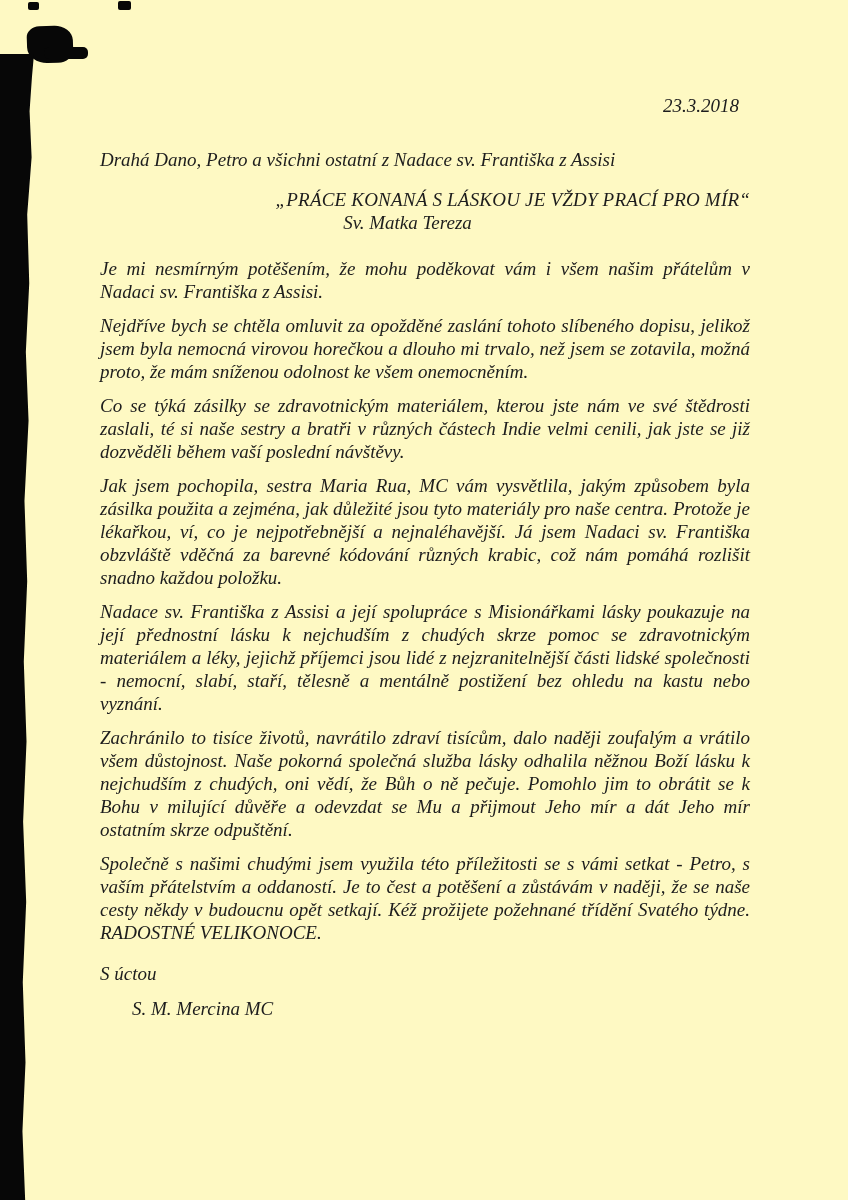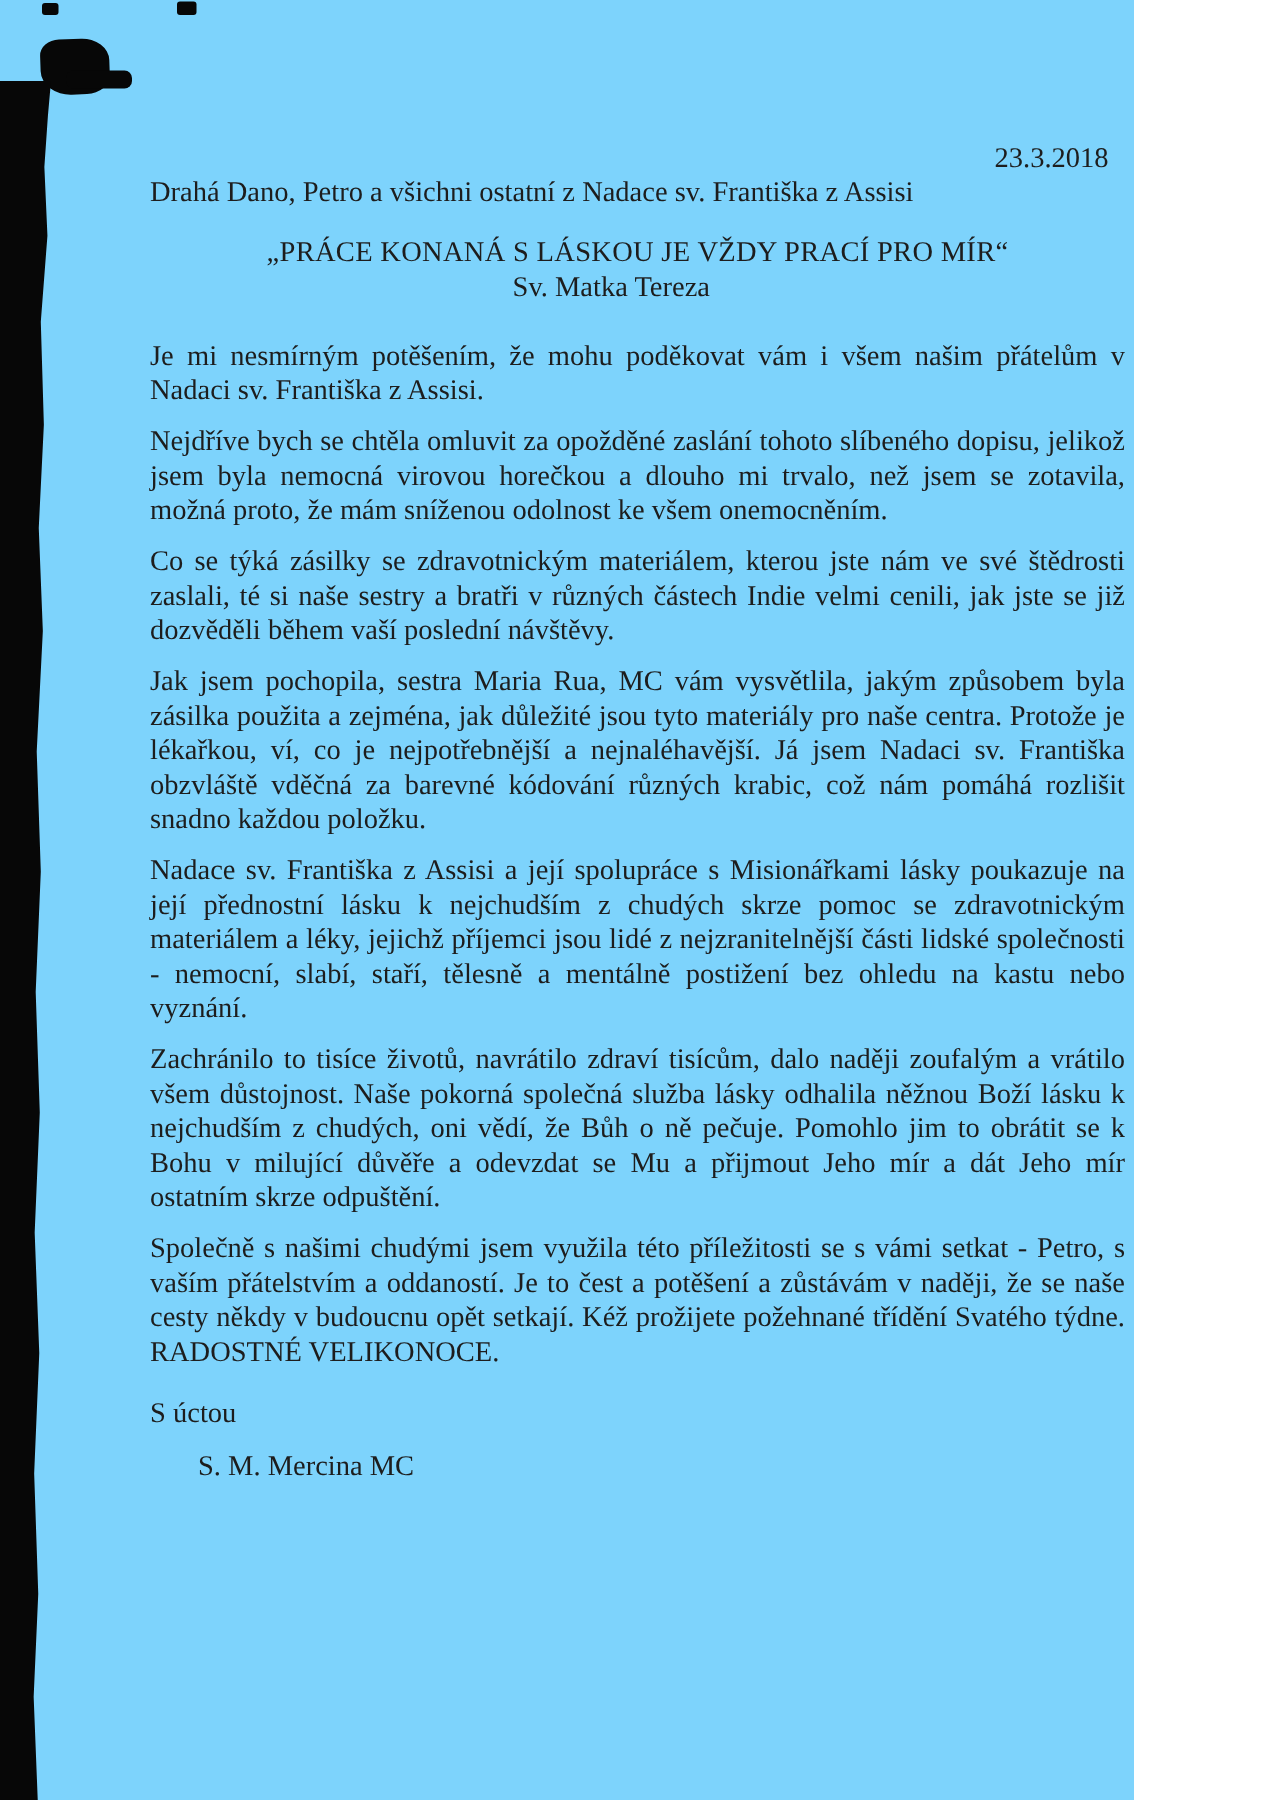--- a/index.html
+++ b/index.html
@@ -2,26 +2,27 @@
 <html><head>
 <meta charset="utf-8">
 <style>
   html, body {
     margin: 0;
     padding: 0;
     background: #ffffff;
   }
   .page {
     position: relative;
-    width: 756px;
+    width: 848px;
     height: 1200px;
-    background: #7dd3fc;
+    background: #fef9c3;
     overflow: hidden;
     font-family: "Liberation Serif", "DejaVu Serif", serif;
     color: #1d1d1d;
+    font-style: italic;
   }
   
   .artifact { position: absolute; background: #070707; }
   .speck-1 { left: 28px; top: 2px; width: 11px; height: 8px; border-radius: 2px; }
   .speck-2 { left: 118px; top: 1px; width: 13px; height: 9px; border-radius: 2px; }
   .blob {
     left: 27px; top: 26px; width: 46px; height: 37px;
     border-radius: 28% 40% 34% 44%;
     transform: rotate(-2deg);
   }
@@ -41,24 +42,24 @@
     left: 100px;
     top: 0;
     width: 650px;
     font-size: 19px;
     line-height: 23px;
   }
   .date {
     margin: 94px 11px 0 0;
     text-align: right;
   }
-  .salutation { }
+  .salutation { margin-top: 31px; }
   .quote {
     margin-top: 17px;
-    text-align: center;
+    text-align: right;
     letter-spacing: 0.2px;
   }
   .quote-attribution {
     margin: 0 35px 0 0;
     text-align: center;
   }
   .body-paragraphs { margin-top: 23px; }
   .body-paragraphs p {
     margin: 0 0 11px 0;
     text-align: justify;

